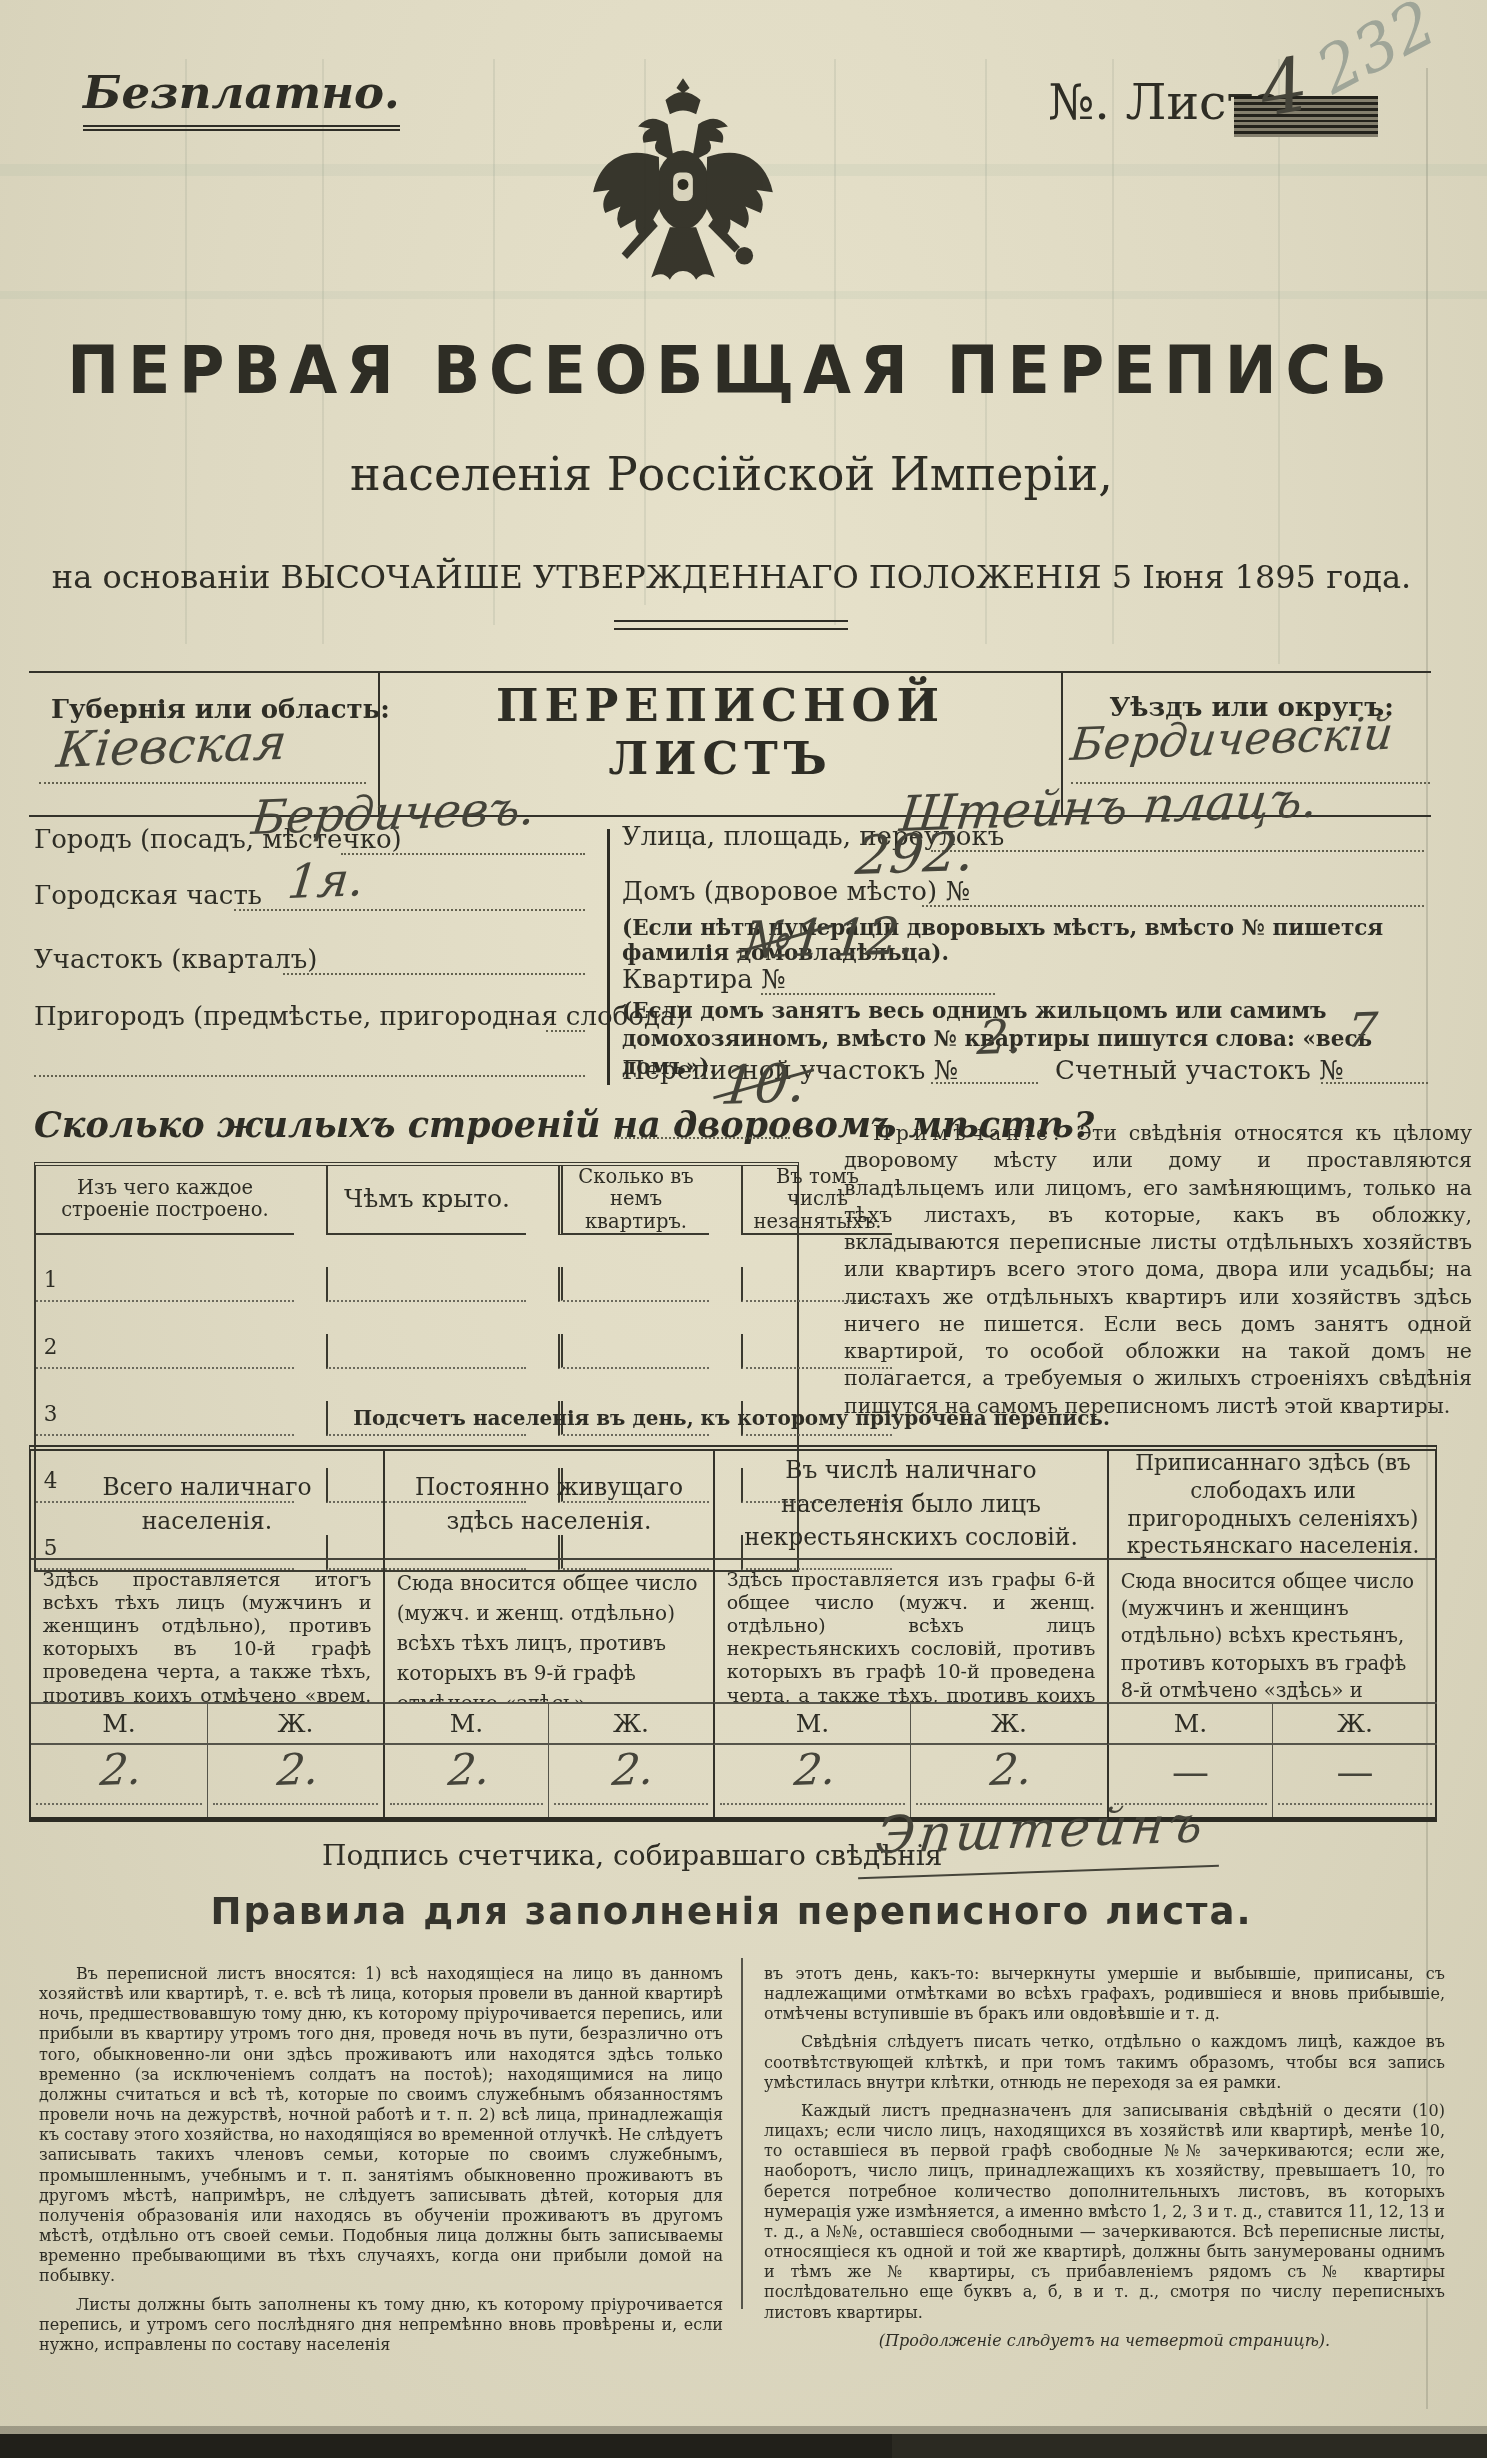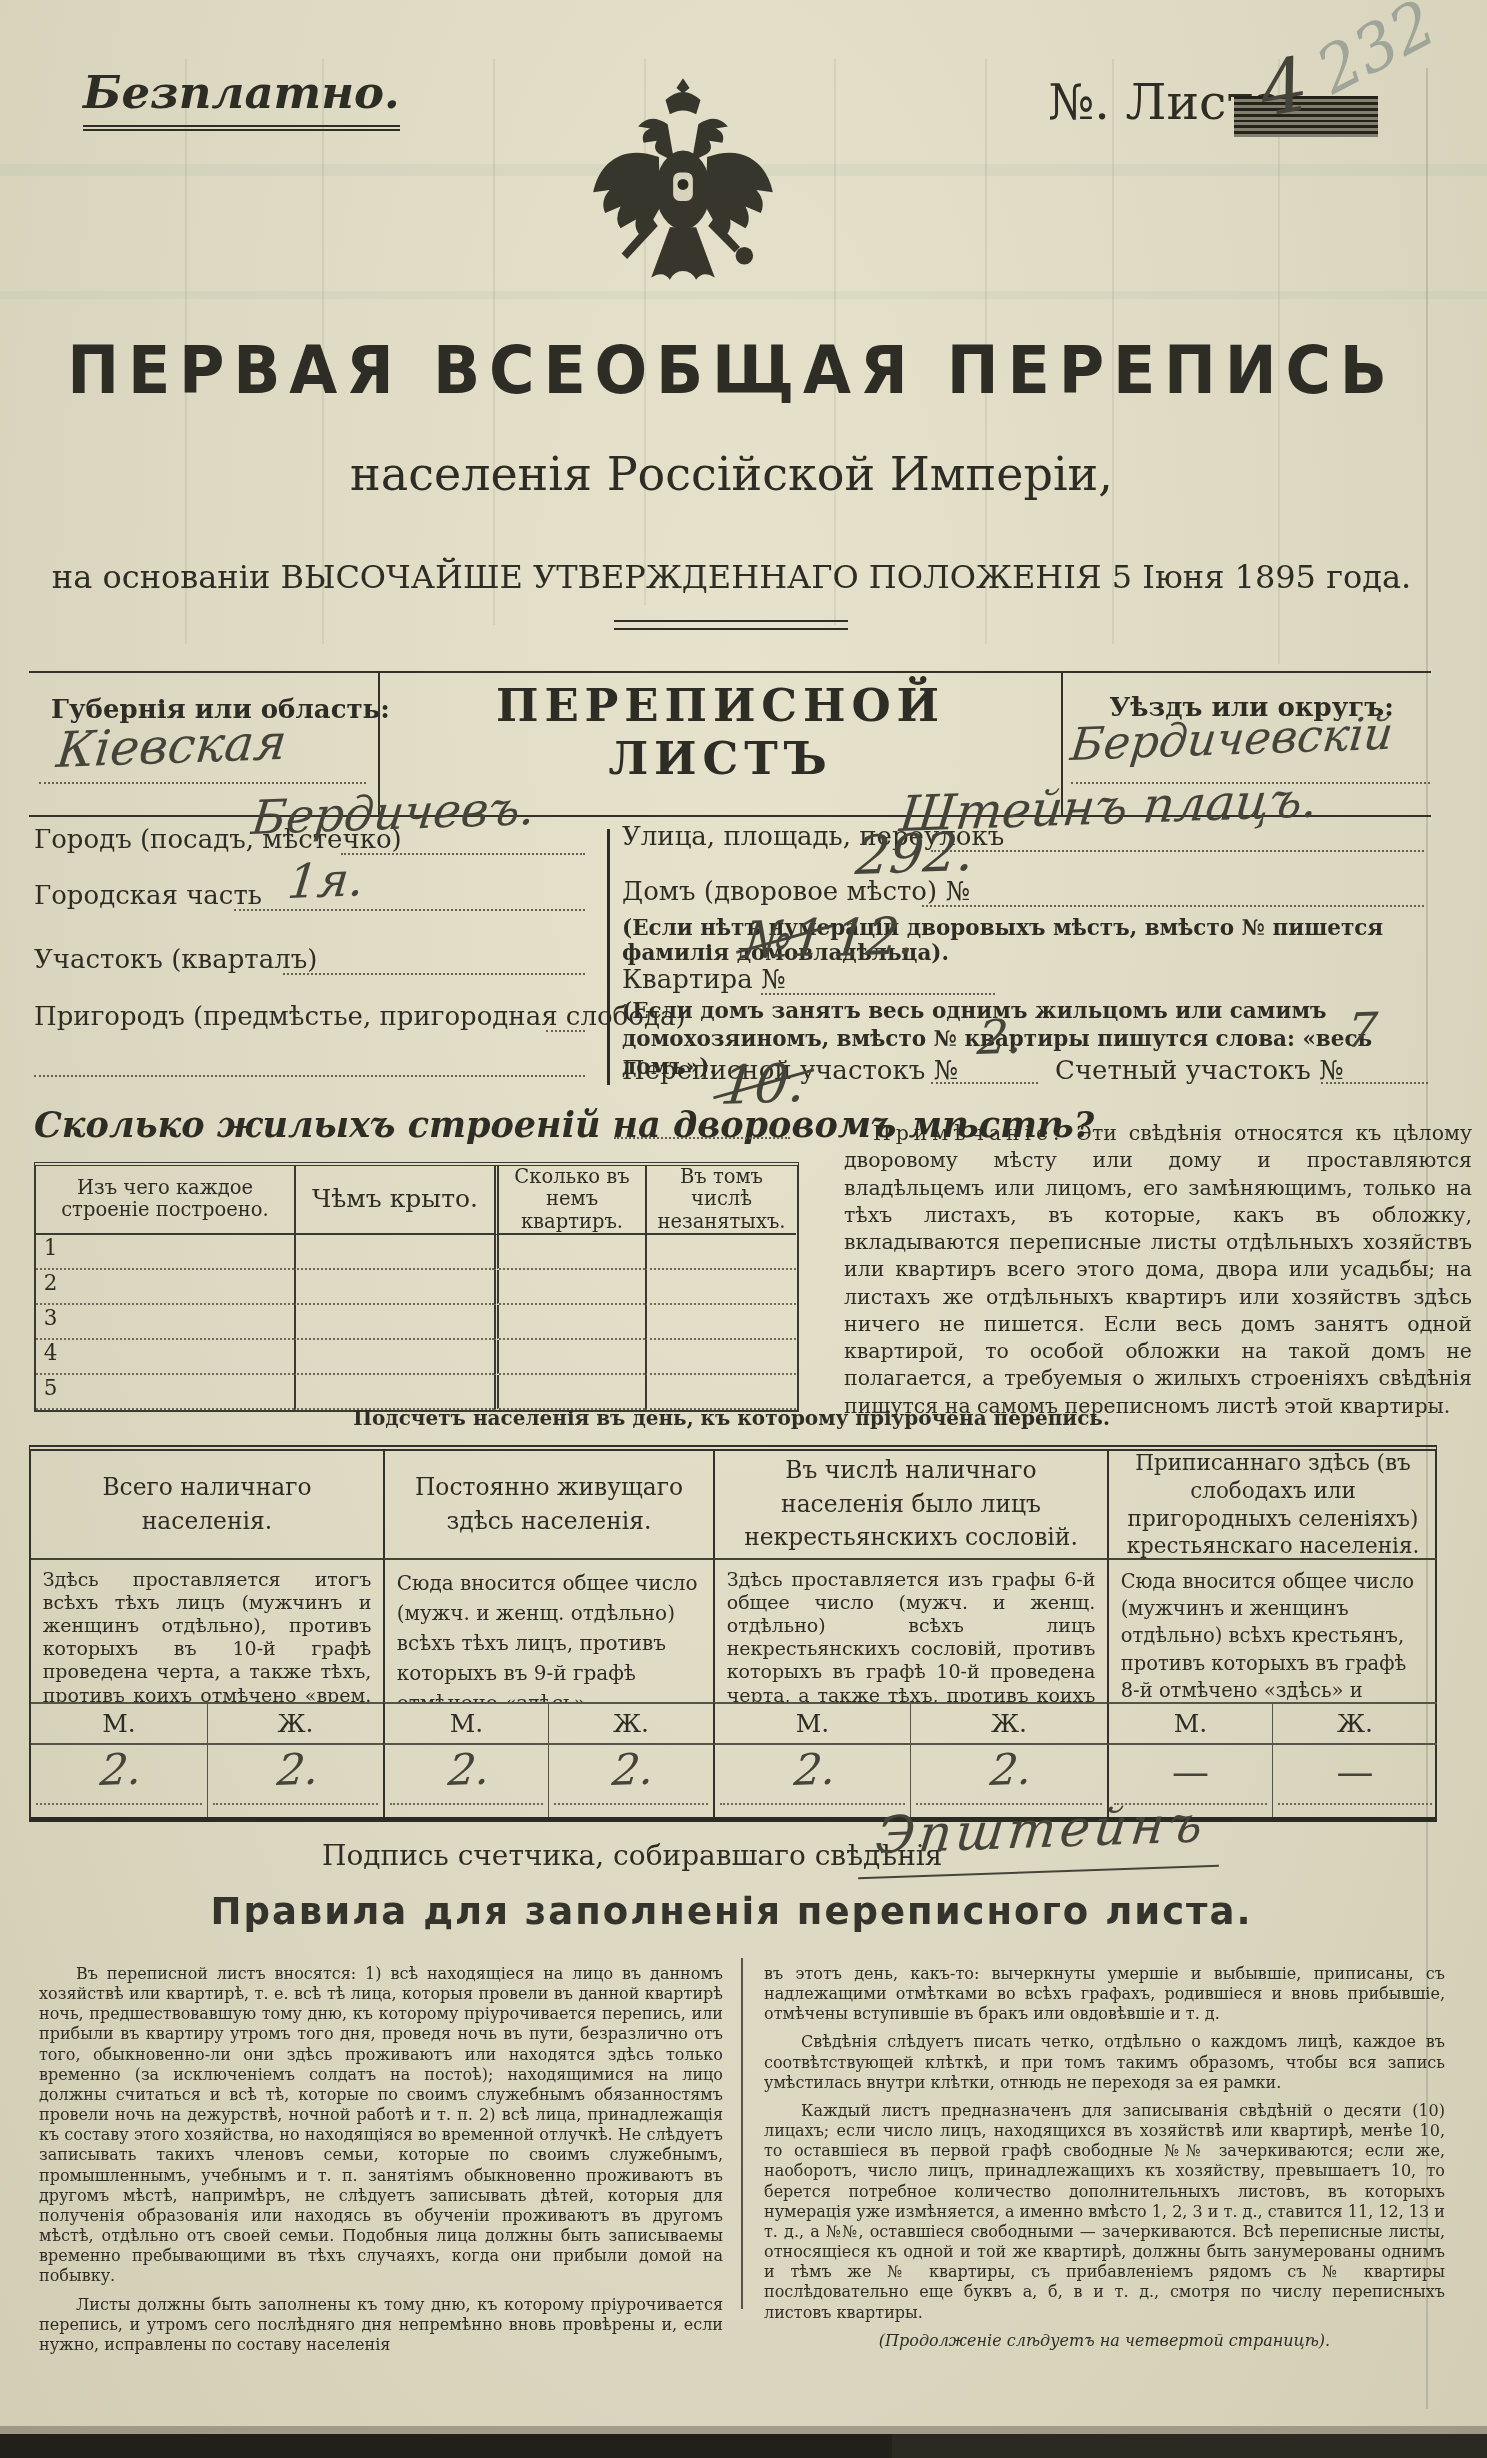--- a/index.html
+++ b/index.html
@@ -159,21 +159,21 @@
   <div class="abs" style="left:1055px;top:1055px;font-size:26px;">Счетный участокъ №</div>
   <div class="abs dotline" style="left:1321px;top:1055px;width:107px;height:27px;"></div>
   <div class="abs hand" style="left:1344px;top:1003px;font-size:47px;">7</div>
 
   
   <div class="abs" style="left:34px;top:1104px;font-size:35px;font-style:italic;font-weight:bold;">Сколько жилыхъ строеній на дворовомъ мѣстѣ?</div>
   <div class="abs dotline" style="left:614px;top:1110px;width:176px;height:27px;"></div>
   <div class="abs hand crossout" style="left:632px;top:1055px;font-size:53px;">10.</div>
 
   
-  <div class="abs btable" style="left:34px;top:1162px;width:761px;">
+  <div class="abs btable" style="left:34px;top:1162px;width:761px;gap:32px;">
     <div class="bh">Изъ чего каждое строеніе построено.</div>
     <div class="bh bl2" style="font-size:25px;">Чѣмъ крыто.</div>
     <div class="bh bl6">Сколько въ немъ квартиръ.</div>
     <div class="bh bl2">Въ томъ числѣ незанятыхъ.</div>
 
     <div class="bc">1</div>
     <div class="bc bl2"></div>
     <div class="bc bl6"></div>
     <div class="bc bl2"></div>
 

